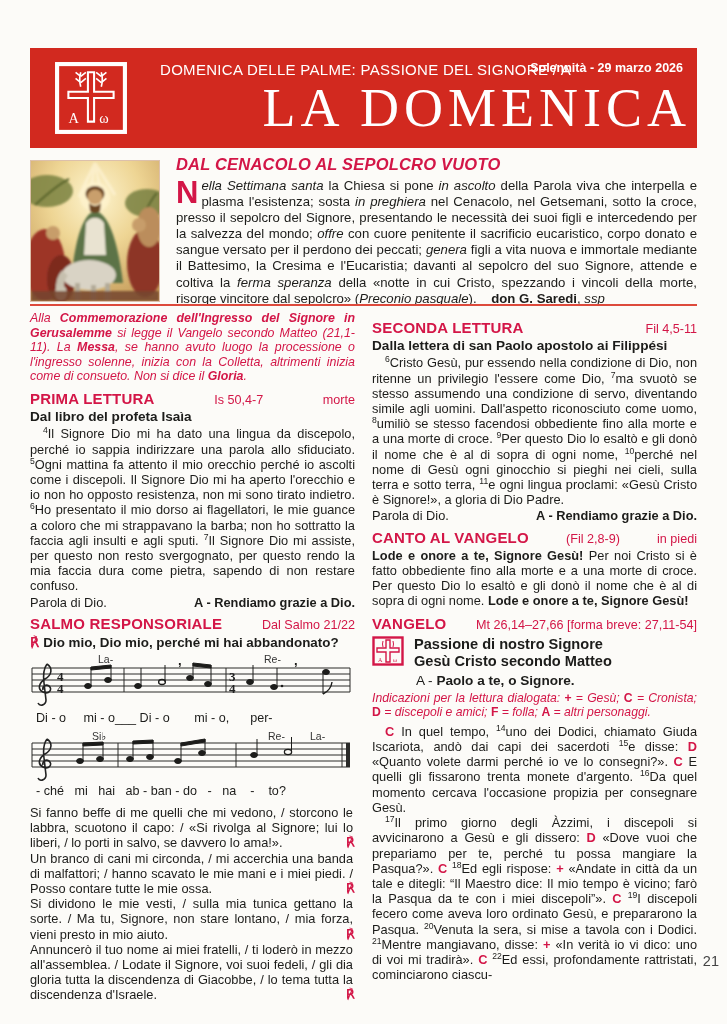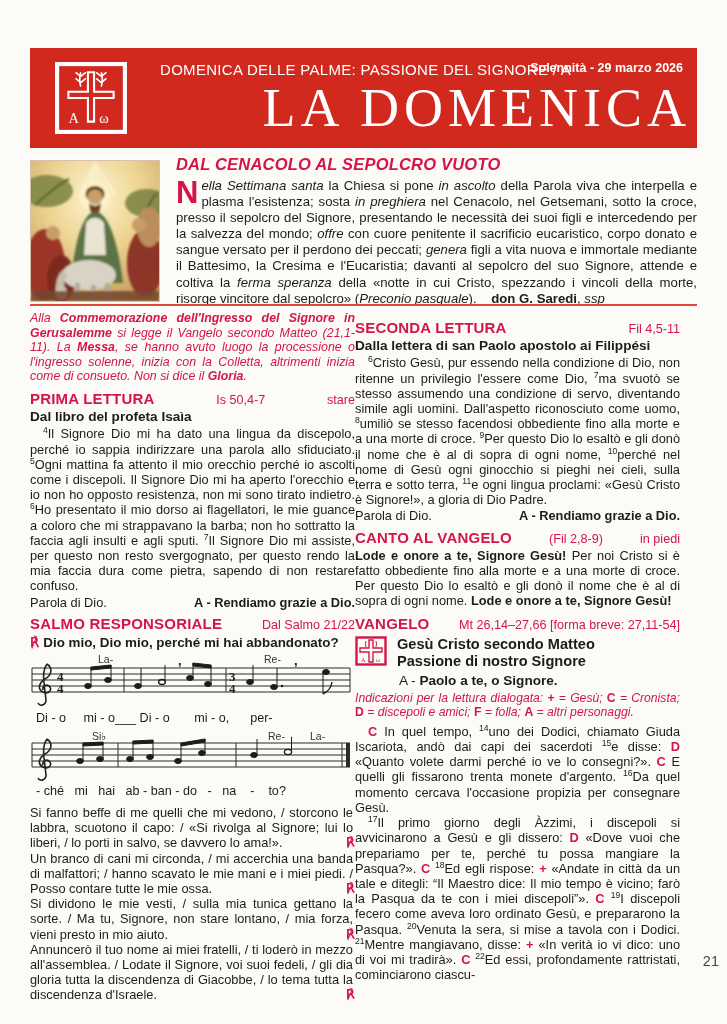--- a/index.html
+++ b/index.html
@@ -14,21 +14,21 @@
             font-family:"Liberation Serif",serif;font-size:54px;font-weight:400;letter-spacing:5px;line-height:1;}
   
   .introrow{position:absolute;left:30px;top:155px;width:667px;height:147px;}
   .holyimg{position:absolute;left:0;top:5px;width:128px;height:140px;border:1px solid #dcc0ab;background:#e8d49c;}
   .introbody{position:absolute;left:146px;top:0;right:0;}
   .intro-h{font-size:16.5px;font-weight:bold;color:#d31647;margin:0 0 4px 0;letter-spacing:.2px;font-style:italic;}
   .intro-p{font-size:13.2px;line-height:16.1px;text-align:justify;margin:0;}
   .dropcap{float:left;font-size:31px;line-height:27px;font-weight:bold;color:#d31647;margin:1px 3px 0 0;}
   .redline{position:absolute;left:30px;top:304px;width:667px;height:2px;background:#dd4a3c;}
   
-  .cols{position:absolute;left:30px;top:311px;width:667px;display:flex;}
+  .cols{position:absolute;left:30px;top:311px;width:667px;display:flex;gap:17px;}
   .col{width:325px;font-size:12.8px;line-height:15.2px;text-align:justify;}
   .rubric{color:#d31647;font-style:italic;font-size:12.4px;line-height:14.6px;margin:0 0 7px 0;}
   .secrow{display:flex;justify-content:space-between;align-items:baseline;color:#d31647;margin:6px 0 1px 0;}
   .seclabel{font-weight:bold;font-size:15px;letter-spacing:.2px;}
   .secref,.secpos{font-size:12.6px;}
   .source{font-weight:bold;font-size:13.6px;text-align:left;margin:0 0 2px 0;}
   .ind{text-indent:13px;margin:0;}
   .dlg{display:flex;justify-content:space-between;margin:1px 0 6px 0;}
   .dlg .ans{font-weight:bold;}
   .resp-line{font-weight:bold;font-size:13.4px;text-align:left;margin:2px 0 3px 0;}
@@ -116,21 +116,21 @@
   <div class="redline"></div>
 
   <div class="cols">
 
     <div class="col">
       <p class="rubric">Alla <b>Commemorazione dell'Ingresso del Signore in Gerusalemme</b> si legge il Vangelo secondo Matteo (21,1-11). La <b>Messa</b>, se hanno avuto luogo la processione o l'ingresso solenne, inizia con la Colletta, altrimenti inizia come di consueto. Non si dice il <b>Gloria</b>.</p>
 
       <div class="secrow">
         <span class="seclabel">PRIMA LETTURA</span>
         <span class="secref">Is 50,4-7</span>
-        <span class="secpos">stare</span>
+        <span class="secpos">morte</span>
       </div>
       <div class="source">Dal libro del profeta Isaìa</div>
       <p class="ind"><sup>4</sup>Il Signore Dio mi ha dato una lingua da discepolo, perché io sappia indirizzare una parola allo sfiduciato. <sup>5</sup>Ogni mattina fa attento il mio orecchio perché io ascolti come i discepoli. Il Signore Dio mi ha aperto l'orecchio e io non ho opposto resistenza, non mi sono tirato indietro. <sup>6</sup>Ho presentato il mio dorso ai flagellatori, le mie guance a coloro che mi strappavano la barba; non ho sottratto la faccia agli insulti e agli sputi. <sup>7</sup>Il Signore Dio mi assiste, per questo non resto svergognato, per questo rendo la mia faccia dura come pietra, sapendo di non restare confuso.</p>
       <div class="dlg">
         <span>Parola di Dio.</span>
         <span class="ans">A - Rendiamo grazie a Dio.</span>
       </div>
 
       <div class="secrow">
         <span class="seclabel">SALMO RESPONSORIALE</span>
@@ -265,22 +265,22 @@
       </div>
       <div class="gospelhead">
         <svg width="32" height="30" viewBox="0 0 32 30">
           <rect x="1.5" y="1.5" width="29" height="27" fill="none" stroke="#d31647" stroke-width="2.4"></rect>
           <path d="M14 4 h4 v8 h9 v4 h-9 v10 h-4 v-10 h-9 v-4 h9 z" fill="none" stroke="#d31647" stroke-width="1.4"></path>
           <path d="M11 5 q-1 3 0 6 M21 5 q1 3 0 6" fill="none" stroke="#d31647" stroke-width="1"></path>
           <text x="6" y="26" font-size="6" fill="#d31647" font-family="Liberation Serif, serif">A</text>
           <text x="21" y="26" font-size="6" fill="#d31647" font-family="Liberation Serif, serif">ω</text>
         </svg>
         <div>
+          <div class="gtitle">Passione di nostro Signore</div>
           <div class="gtitle">Gesù Cristo secondo Matteo</div>
-          <div class="gtitle">Passione di nostro Signore</div>
         </div>
       </div>
       <div class="gaccl"><span class="pre">A - </span><span>Paolo a te, o Signore.</span></div>
       <p class="gnote">Indicazioni per la lettura dialogata: <b class="sp">+</b> = Gesù; <b class="sp">C</b> = Cronista; <b class="sp">D</b> = discepoli e amici; <b class="sp">F</b> = folla; <b class="sp">A</b> = altri personaggi.</p>
       <p class="ind"><b class="sp">C</b> In quel tempo, <sup>14</sup>uno dei Dodici, chiamato Giuda Iscariota, andò dai capi dei sacerdoti <sup>15</sup>e disse: <b class="sp">D</b> «Quanto volete darmi perché io ve lo consegni?». <b class="sp">C</b> E quelli gli fissarono trenta monete d'argento. <sup>16</sup>Da quel momento cercava l'occasione propizia per consegnare Gesù.</p>
       <p class="ind"><sup>17</sup>Il primo giorno degli Àzzimi, i discepoli si avvicinarono a Gesù e gli dissero: <b class="sp">D</b> «Dove vuoi che prepariamo per te, perché tu possa mangiare la Pasqua?». <b class="sp">C</b> <sup>18</sup>Ed egli rispose: <b class="sp">+</b> «Andate in città da un tale e ditegli: “Il Maestro dice: Il mio tempo è vicino; farò la Pasqua da te con i miei discepoli”». <b class="sp">C</b> <sup>19</sup>I discepoli fecero come aveva loro ordinato Gesù, e prepararono la Pasqua. <sup>20</sup>Venuta la sera, si mise a tavola con i Dodici. <sup>21</sup>Mentre mangiavano, disse: <b class="sp">+</b> «In verità io vi dico: uno di voi mi tradirà». <b class="sp">C</b> <sup>22</sup>Ed essi, profondamente rattristati, cominciarono ciascu-</p>
     </div>
   </div>
 
   <div class="pagenum">21</div>

